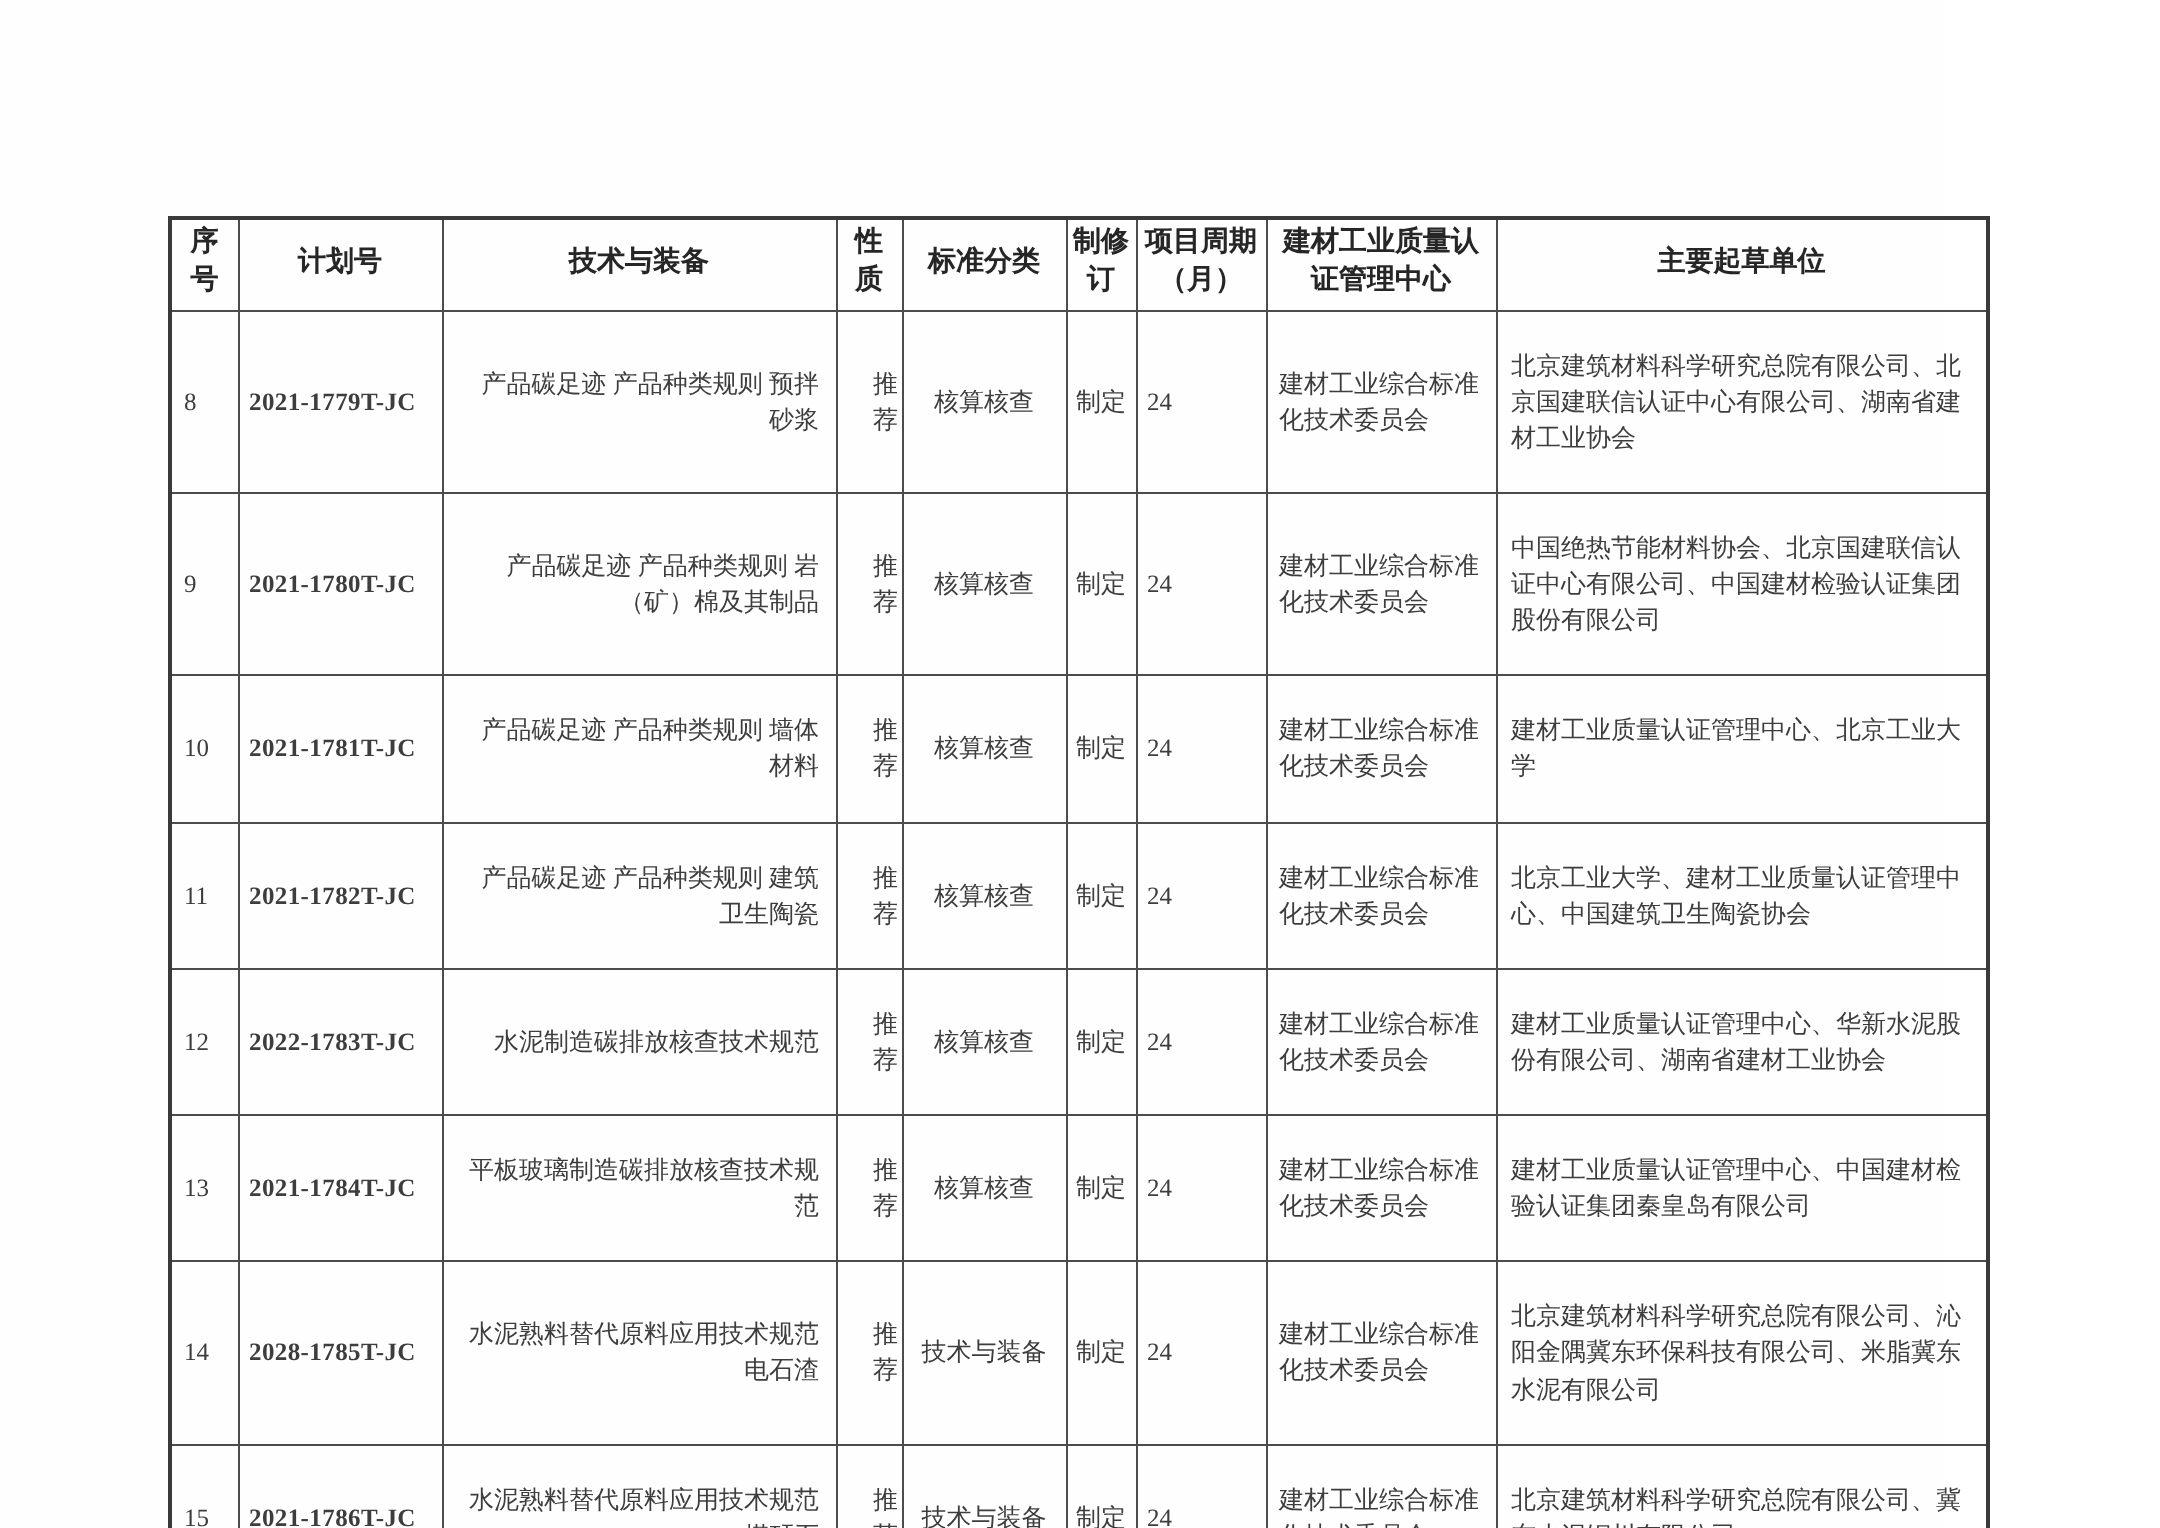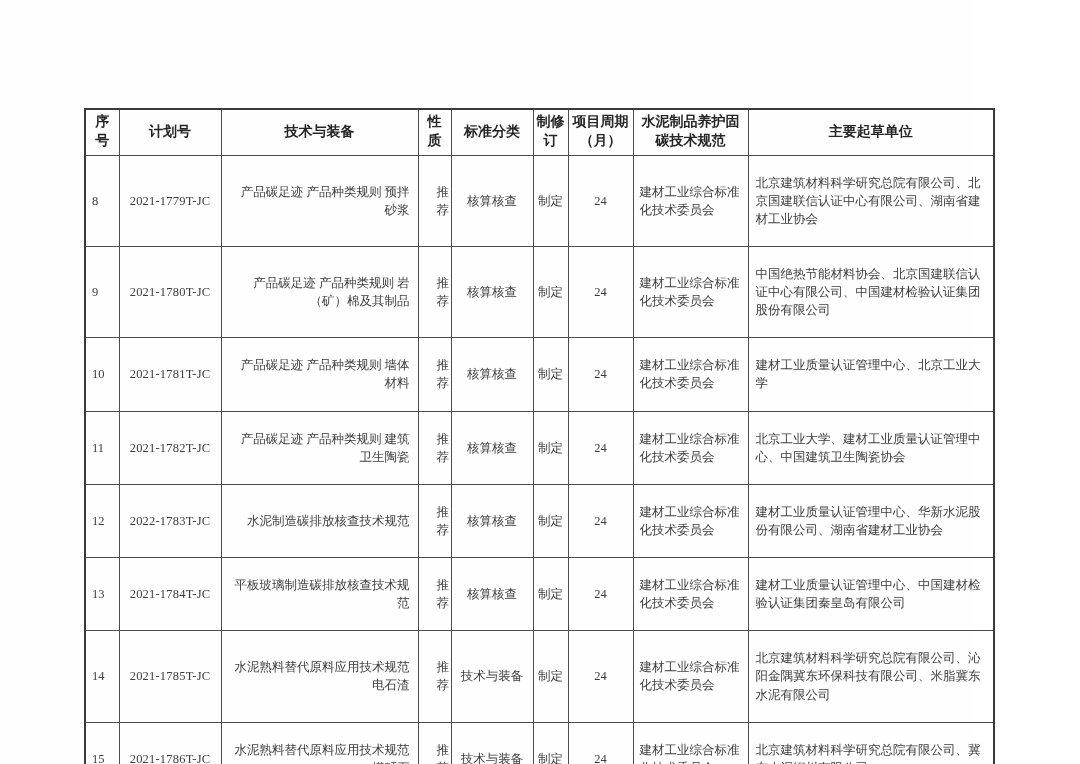--- a/index.html
+++ b/index.html
@@ -42,26 +42,26 @@
     text-align: center;
     line-height: 1.35;
     padding: 2px 3px;
   }
   .std-table tbody td {
     height: 53px;
     font-size: 12.5px;
     line-height: 1.45;
   }
   td.c-no      { text-align: left; padding-left: 6px; font-size: 13px; }
-  td.c-plan    { text-align: center; font-size: 13px; letter-spacing: 0.2px; }
+  td.c-plan    { font-size: 13px; letter-spacing: 0.2px; font-weight: bold; }
   td.c-name    { text-align: right; padding: 2px 8px; }
   td.c-nature  { text-align: center; padding: 2px 18px; }
   td.c-cat     { text-align: center; }
   td.c-rev     { text-align: center; padding: 20px 2px; }
-  td.c-cycle   { text-align: center; font-size: 13px; margin-left: 44px; }
+  td.c-cycle   { font-size: 13px; margin-left: 44px; }
   td.c-comm    { text-align: left; padding: 2px 6px; }
   td.c-draft   { text-align: left; padding: 18px 7px; }
 </style>
 </head>
 <body>
 
 <div class="page">
   <table class="std-table">
     <colgroup>
       <col style="width:34px">
@@ -76,21 +76,21 @@
     </colgroup>
     <thead>
       <tr>
         <th>序号</th>
         <th>计划号</th>
         <th>技术与装备</th>
         <th>性质</th>
         <th>标准分类</th>
         <th>制修订</th>
         <th>项目周期（月）</th>
-        <th>水泥制品养护固碳技术规范</th>
+        <th>建材工业质量认证管理中心</th>
         <th>主要起草单位</th>
       </tr>
     </thead>
     <tbody>
         <tr>
     <td class="c-no">8</td>
     <td class="c-plan">2021-1779T-JC</td>
     <td class="c-name">产品碳足迹 产品种类规则 预拌砂浆</td>
     <td class="c-nature">推荐</td>
     <td class="c-cat">核算核查</td>
@@ -149,21 +149,21 @@
     <td class="c-name">平板玻璃制造碳排放核查技术规范</td>
     <td class="c-nature">推荐</td>
     <td class="c-cat">核算核查</td>
     <td class="c-rev">制定</td>
     <td class="c-cycle">24</td>
     <td class="c-comm">建材工业综合标准化技术委员会</td>
     <td class="c-draft">建材工业质量认证管理中心、中国建材检验认证集团秦皇岛有限公司</td>
   </tr>
         <tr>
     <td class="c-no">14</td>
-    <td class="c-plan">2021-1785T-JC</td>
+    <td class="c-plan">2028-1785T-JC</td>
     <td class="c-name">水泥熟料替代原料应用技术规范 电石渣</td>
     <td class="c-nature">推荐</td>
     <td class="c-cat">技术与装备</td>
     <td class="c-rev">制定</td>
     <td class="c-cycle">24</td>
     <td class="c-comm">建材工业综合标准化技术委员会</td>
     <td class="c-draft">北京建筑材料科学研究总院有限公司、沁阳金隅冀东环保科技有限公司、米脂冀东水泥有限公司</td>
   </tr>
         <tr>
     <td class="c-no">15</td>

